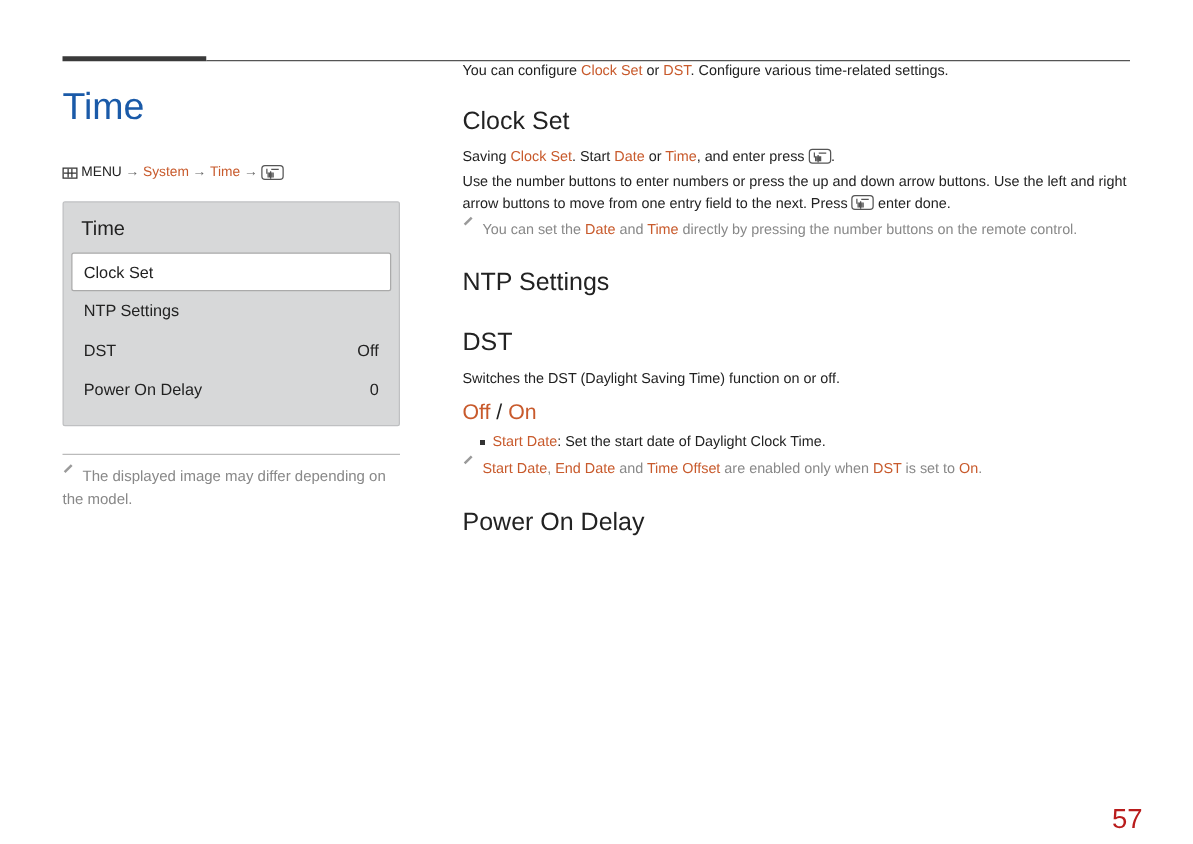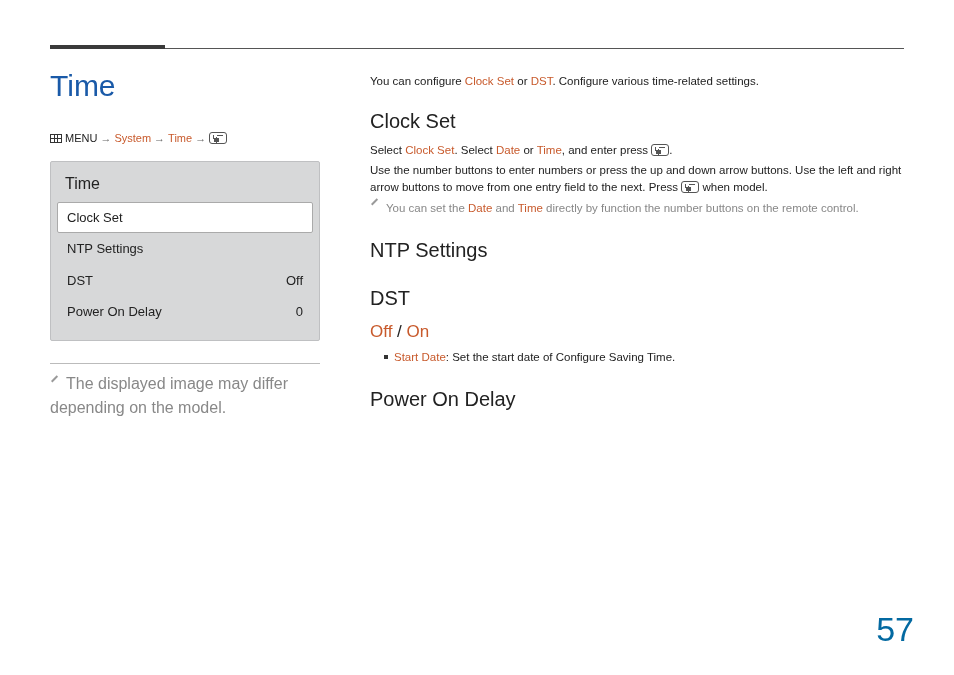--- a/index.html
+++ b/index.html
@@ -44,32 +44,32 @@
   .pen-icon::before{content:"";position:absolute;left:1px;top:1px;width:8px;height:2px;background:#9a9a9a;transform:rotate(-45deg);transform-origin:left top;}
   
   .panel{background:var(--panel);border:1px solid var(--panel-edge);border-radius:2px;padding:0;margin-top:4px;}
   .panel-title{font-size:16px;padding:10px 14px 6px 14px;color:#222;}
   .panel-list{padding:0 6px 12px 6px;}
   .panel-item{display:flex;justify-content:space-between;align-items:center;
     padding:6px 10px;font-size:13px;color:#222;border-radius:2px;}
   .panel-item.selected{background:#fff;border:1px solid #aaa;padding:5px 9px;}
 
   .divider{border:none;border-top:1px solid #bbb;margin:22px 0 8px 0;}
-  .note{color:var(--soft);font-size:16px;}
+  .note{color:var(--soft);font-size:12px;}
 
-  .right .intro{font-size:11.5px;margin-bottom:16px;margin-top:24px;}
+  .right .intro{font-size:11.5px;margin-bottom:16px;}
   .sec-h{font-size:20px;color:#222;margin:10px 0 6px 0;font-weight:500;}
   .body{font-size:11.5px;margin:2px 0;}
   .tip{color:var(--soft);font-size:11.5px;margin-top:4px;}
   .opt{color:var(--accent);font-size:17px;margin:4px 0;}
   ul.bul{margin:4px 0 4px 14px;padding:0;}
   ul.bul li{font-size:11.5px;margin:2px 0;list-style:none;position:relative;padding-left:10px;}
   ul.bul li::before{content:"";position:absolute;left:0;top:6px;width:4px;height:4px;background:#333;}
 
-  .page-num{position:absolute;right:40px;bottom:20px;color:#0369a1;font-size:34px;font-weight:300;}
+  .page-num{position:absolute;right:40px;bottom:4px;color:#b91c1c;font-size:22px;font-weight:300;}
 </style>
 </head>
 <body>
 
 <div class="page">
 
   <div style="display:flex;align-items:flex-end;">
     <div class="top-rule-thick"></div>
     <div class="top-rule-thin" style="flex:1;margin-left:0;margin-bottom:0;"></div>
   </div>
@@ -118,37 +118,41 @@
       </div>
     </div>
 
     <div class="right">
       <div class="intro">
         <span>You can configure </span><span class="hl">Clock Set</span><span> or </span><span class="hl">DST</span><span>. Configure various time-related settings.</span>
       </div>
 
       <div class="sec-h">Clock Set</div>
       <div class="body">
-        <span>Select </span><span class="hl">Clock Set</span><span>. Select </span><span class="hl">Date</span><span> or </span><span class="hl">Time</span><span>, and enter press </span><span class="enter-icon"></span><span>.</span>
+        <span>Saving </span><span class="hl">Clock Set</span><span>. Start </span><span class="hl">Date</span><span> or </span><span class="hl">Time</span><span>, and enter press </span><span class="enter-icon"></span><span>.</span>
       </div>
       <div class="body">
-        <span>Use the number buttons to enter numbers or press the up and down arrow buttons. Use the left and right arrow buttons to move from one entry field to the next. Press </span><span class="enter-icon"></span><span> when model.</span>
+        <span>Use the number buttons to enter numbers or press the up and down arrow buttons. Use the left and right arrow buttons to move from one entry field to the next. Press </span><span class="enter-icon"></span><span> enter done.</span>
       </div>
       <div class="tip">
-        <span class="pen-icon"></span><span>You can set the </span><span class="hl">Date</span><span> and </span><span class="hl">Time</span><span> directly by function the number buttons on the remote control.</span>
+        <span class="pen-icon"></span><span>You can set the </span><span class="hl">Date</span><span> and </span><span class="hl">Time</span><span> directly by pressing the number buttons on the remote control.</span>
       </div>
 
       <div class="sec-h" style="margin-top:18px">NTP Settings</div>
 
       <div class="sec-h" style="margin-top:18px">DST</div>
+      <div class="body">Switches the DST (Daylight Saving Time) function on or off.</div>
       <div class="opt">
         <span class="hl">Off</span><span style="color:#222"> / </span><span class="hl">On</span>
       </div>
       <ul class="bul">
-        <li><span class="hl">Start Date</span><span>: Set the start date of Configure Saving Time.</span></li>
+        <li><span class="hl">Start Date</span><span>: Set the start date of Daylight Clock Time.</span></li>
       </ul>
+      <div class="tip">
+        <span class="pen-icon"></span><span class="hl">Start Date</span><span>, </span><span class="hl">End Date</span><span> and </span><span class="hl">Time Offset</span><span> are enabled only when </span><span class="hl">DST</span><span> is set to </span><span class="hl">On</span><span>.</span>
+      </div>
 
       <div class="sec-h" style="margin-top:18px">Power On Delay</div>
     </div>
   </div>
 
   <div class="page-num">57</div>
 </div>
 
 </body></html>

